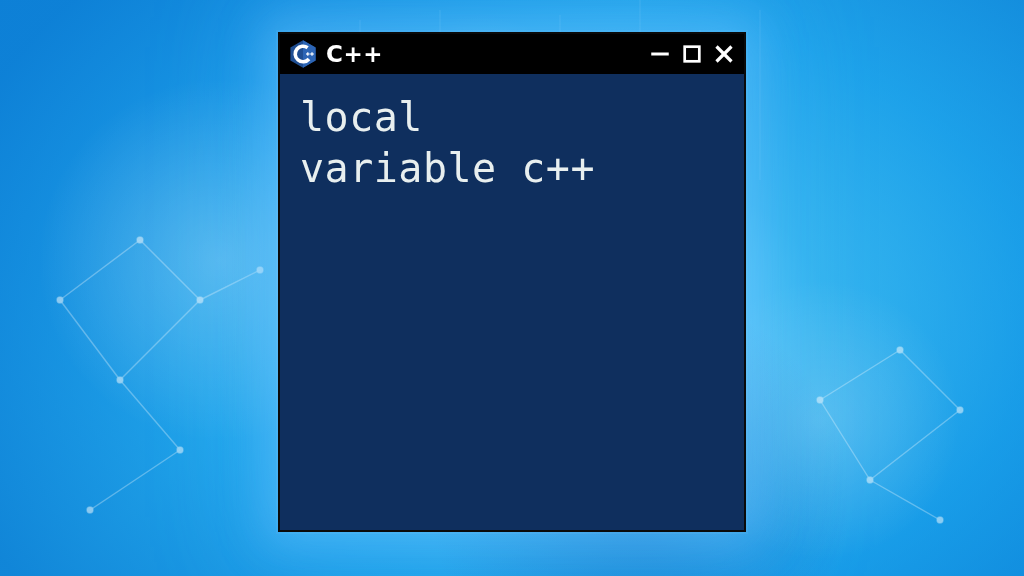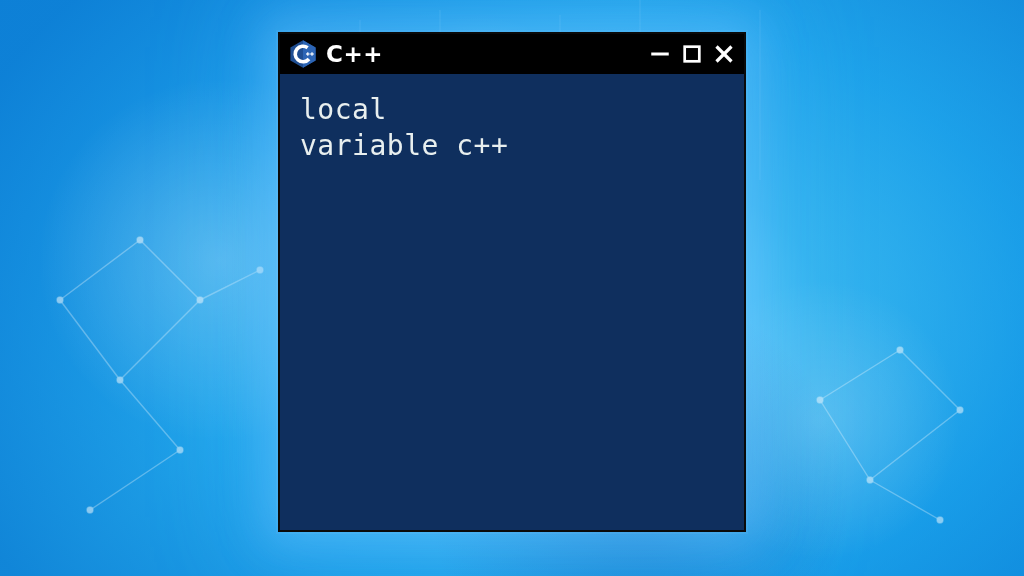--- a/index.html
+++ b/index.html
@@ -72,21 +72,21 @@
     }
     .win-btn {
       width: 20px; height: 20px;
       display: inline-flex; align-items: center; justify-content: center;
       cursor: pointer;
     }
     .content {
       flex: 1;
       padding: 18px 20px;
       color: #e8efef;
-      font-size: 28px;
+      font-size: 40px;
       line-height: 1.28;
       letter-spacing: 0.5px;
       white-space: pre-wrap;
       font-family: "DejaVu Sans Mono", "Menlo", "Consolas", monospace;
     }
   </style>
 </head>
 <body>
 
 <div class="background"></div>

